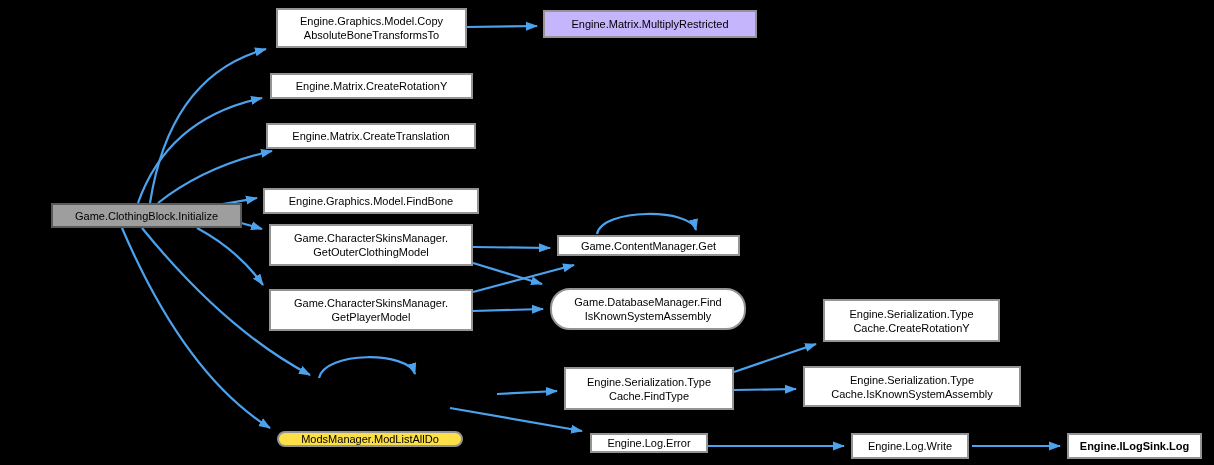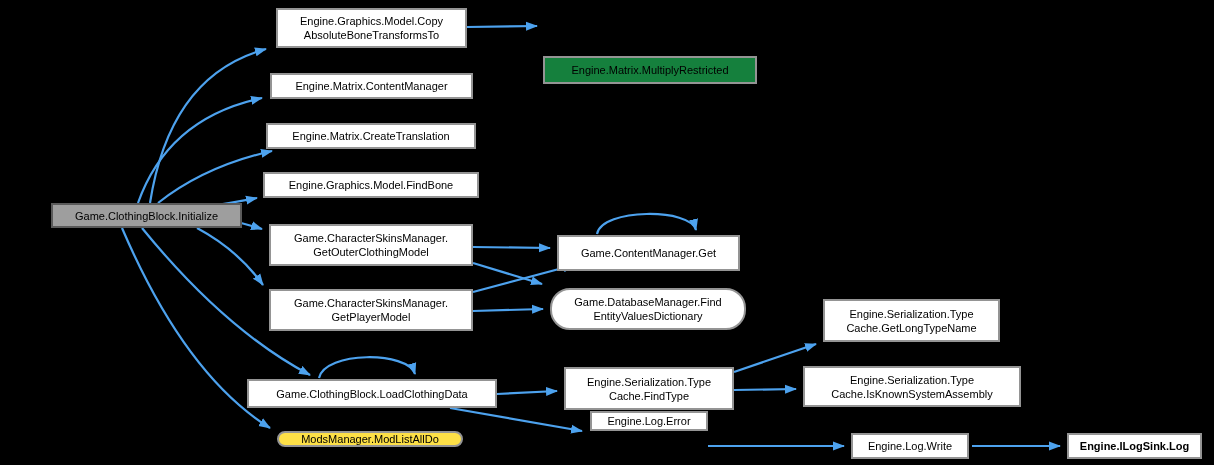--- a/index.html
+++ b/index.html
@@ -82,66 +82,63 @@
       <path d="M708,446 L844,446" class="edge" stroke="#4da2ee" marker-end="url(#arrow)"></path>
       <path d="M972,446 L1060,446" class="edge" stroke="#4da2ee" marker-end="url(#arrow)"></path>
     </svg>
 <div class="node root" style="left: 7px; top: 203px; width: 191px; height: 25px; background: rgb(158, 158, 158); border-color: rgb(90, 90, 90); color: rgb(0, 0, 0);">
       <span>Game.ClothingBlock.Initialize</span>
     </div>
     <div class="node" style="left: 276px; top: 8px; width: 191px; height: 40px; background: rgb(255, 255, 255); border-color: rgb(148, 148, 148); color: rgb(0, 0, 0);">
       <span>Engine.Graphics.Model.Copy</span>
       <span>AbsoluteBoneTransformsTo</span>
     </div>
-    <div class="node" style="left: 543px; top: 10px; width: 214px; height: 28px; background: #15803d; border-color: rgb(148, 148, 148); color: rgb(0, 0, 0); margin-top: 46px;">
+    <div class="node" style="left: 543px; top: 10px; width: 214px; height: 28px; background: #c4b5fd; border-color: rgb(148, 148, 148); color: rgb(0, 0, 0);">
       <span>Engine.Matrix.MultiplyRestricted</span>
     </div>
     <div class="node" style="left: 270px; top: 73px; width: 203px; height: 26px; background: rgb(255, 255, 255); border-color: rgb(148, 148, 148); color: rgb(0, 0, 0);">
-      <span>Engine.Matrix.ContentManager</span>
+      <span>Engine.Matrix.CreateRotationY</span>
     </div>
     <div class="node" style="left: 266px; top: 123px; width: 210px; height: 26px; background: rgb(255, 255, 255); border-color: rgb(148, 148, 148); color: rgb(0, 0, 0); text-align: right;">
       <span>Engine.Matrix.CreateTranslation</span>
     </div>
-    <div class="node" style="left: 263px; top: 172px; width: 216px; height: 26px; background: rgb(255, 255, 255); border-color: rgb(148, 148, 148); color: rgb(0, 0, 0);">
+    <div class="node" style="left: 263px; top: 188px; width: 216px; height: 26px; background: rgb(255, 255, 255); border-color: rgb(148, 148, 148); color: rgb(0, 0, 0);">
       <span>Engine.Graphics.Model.FindBone</span>
     </div>
     <div class="node" style="left: 269px; top: 224px; width: 204px; height: 42px; background: rgb(255, 255, 255); border-color: rgb(148, 148, 148); color: rgb(0, 0, 0);">
       <span>Game.CharacterSkinsManager.</span>
       <span>GetOuterClothingModel</span>
     </div>
-    <div class="node" style="left: 557px; top: 235px; width: 183px; height: 36px; background: rgb(255, 255, 255); border-color: rgb(148, 148, 148); color: rgb(0, 0, 0);">
+    <div class="node" style="left: 557px; top: 235px; width: 183px; height: 21px; background: rgb(255, 255, 255); border-color: rgb(148, 148, 148); color: rgb(0, 0, 0);">
       <span>Game.ContentManager.Get</span>
     </div>
     <div class="node" style="left: 269px; top: 289px; width: 204px; height: 42px; background: rgb(255, 255, 255); border-color: rgb(148, 148, 148); color: rgb(0, 0, 0);">
       <span>Game.CharacterSkinsManager.</span>
       <span>GetPlayerModel</span>
     </div>
     <div class="node" style="left: 550px; top: 288px; width: 196px; height: 42px; background: rgb(255, 255, 255); border-color: rgb(148, 148, 148); color: rgb(0, 0, 0); border-radius: 20px;">
       <span>Game.DatabaseManager.Find</span>
-      <span>EntityValuesDictionary</span>
+      <span>IsKnownSystemAssembly</span>
     </div>
     <div class="node" style="left: 823px; top: 299px; width: 177px; height: 43px; background: rgb(255, 255, 255); border-color: rgb(148, 148, 148); color: rgb(0, 0, 0);">
       <span>Engine.Serialization.Type</span>
-      <span>Cache.GetLongTypeName</span>
-    </div>
-    <div class="node" style="left: 247px; top: 379px; width: 250px; height: 29px; background: rgb(255, 255, 255); border-color: rgb(148, 148, 148); color: rgb(0, 0, 0);">
-      <span>Game.ClothingBlock.LoadClothingData</span>
+      <span>Cache.CreateRotationY</span>
     </div>
     <div class="node" style="left: 564px; top: 367px; width: 170px; height: 43px; background: rgb(255, 255, 255); border-color: rgb(148, 148, 148); color: rgb(0, 0, 0);">
       <span>Engine.Serialization.Type</span>
       <span>Cache.FindType</span>
     </div>
     <div class="node" style="left: 803px; top: 366px; width: 218px; height: 41px; background: rgb(255, 255, 255); border-color: rgb(148, 148, 148); color: rgb(0, 0, 0);">
       <span>Engine.Serialization.Type</span>
       <span>Cache.IsKnownSystemAssembly</span>
     </div>
     <div class="node" style="left: 277px; top: 431px; width: 186px; height: 16px; background: #fde047; border-color: rgb(148, 148, 148); color: rgb(0, 0, 0); border-radius: 11px;">
       <span>ModsManager.ModListAllDo</span>
     </div>
-    <div class="node" style="left: 590px; top: 411px; width: 118px; height: 20px; background: rgb(255, 255, 255); border-color: rgb(148, 148, 148); color: rgb(0, 0, 0); text-align: right;">
+    <div class="node" style="left: 590px; top: 433px; width: 118px; height: 20px; background: rgb(255, 255, 255); border-color: rgb(148, 148, 148); color: rgb(0, 0, 0); text-align: right;">
       <span>Engine.Log.Error</span>
     </div>
     <div class="node" style="left: 851px; top: 433px; width: 118px; height: 26px; background: rgb(255, 255, 255); border-color: rgb(148, 148, 148); color: rgb(0, 0, 0);">
       <span>Engine.Log.Write</span>
     </div>
     <div class="node" style="left: 1067px; top: 433px; width: 135px; height: 26px; background: rgb(255, 255, 255); border-color: rgb(148, 148, 148); color: rgb(0, 0, 0); font-weight: bold;">
       <span>Engine.ILogSink.Log</span>
     </div>
   </div>
 

